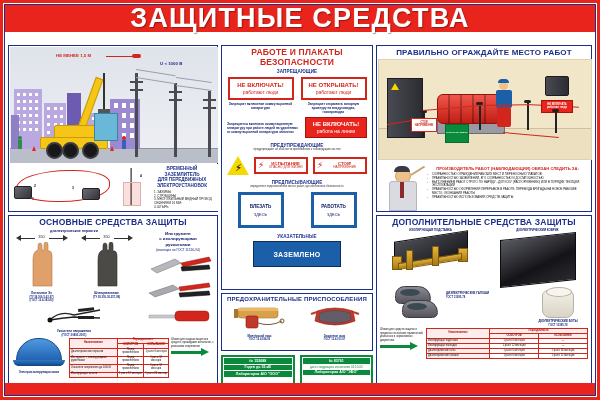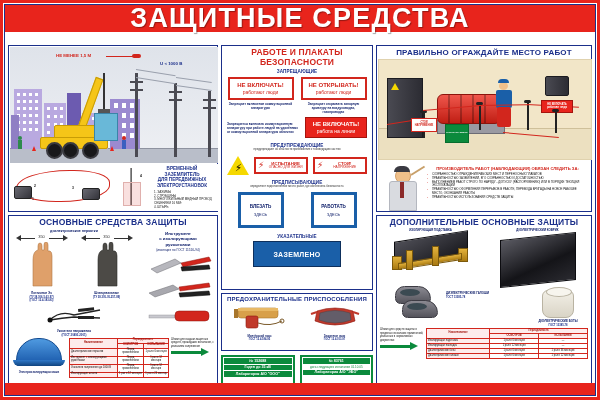--- a/index.html
+++ b/index.html
@@ -618,21 +618,21 @@
       <div class="r">Лаборатория А/О "ООО"</div>
     </div>
     <div class="stamp" style="flex:1;">
       <div class="r">№ 83761</div>
       <div class="w">дата следующего испытания 01.10.05</div>
       <div class="r">Лаборатория А/О "ЭБО"</div>
     </div>
   </div>
 
   <div class="panel" id="pBR">
-    <div class="p-title">ДОПОЛНИТЕЛЬНЫЕ ОСНОВНЫЕ ЗАЩИТЫ</div>
+    <div class="p-title">ДОПОЛНИТЕЛЬНЫЕ СРЕДСТВА ЗАЩИТЫ</div>
 
     <div style="display:flex;justify-content:space-around;align-items:flex-start;">
       <div style="text-align:center;width:100px;">
         <div class="cap" style="font-size:2.9px;">ИЗОЛИРУЮЩАЯ ПОДСТАВКА</div>
         <div class="platform" style="margin:2px auto 0;">
           <div class="plat-top"></div>
           <div class="plat-leg" style="left:4px;top:22px;width:8px;height:12px;"></div>
           <div class="plat-leg" style="left:70px;top:14px;width:8px;height:12px;"></div>
           <div class="plat-leg" style="left:10px;top:24px;width:62px;height:5px;transform:skewY(-9deg);"></div>
           <div class="plat-leg" style="left:18px;top:16px;width:5px;height:18px;"></div>

